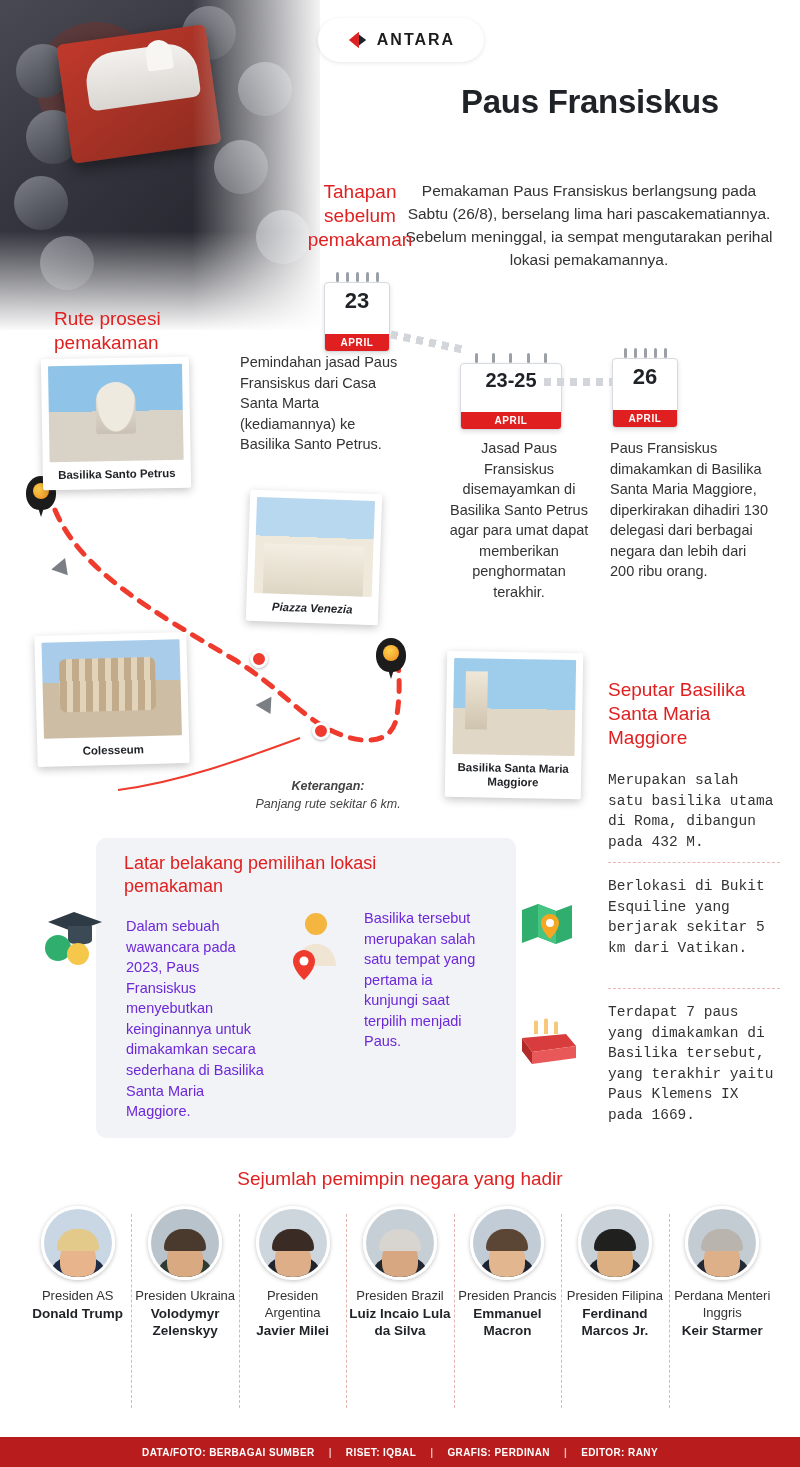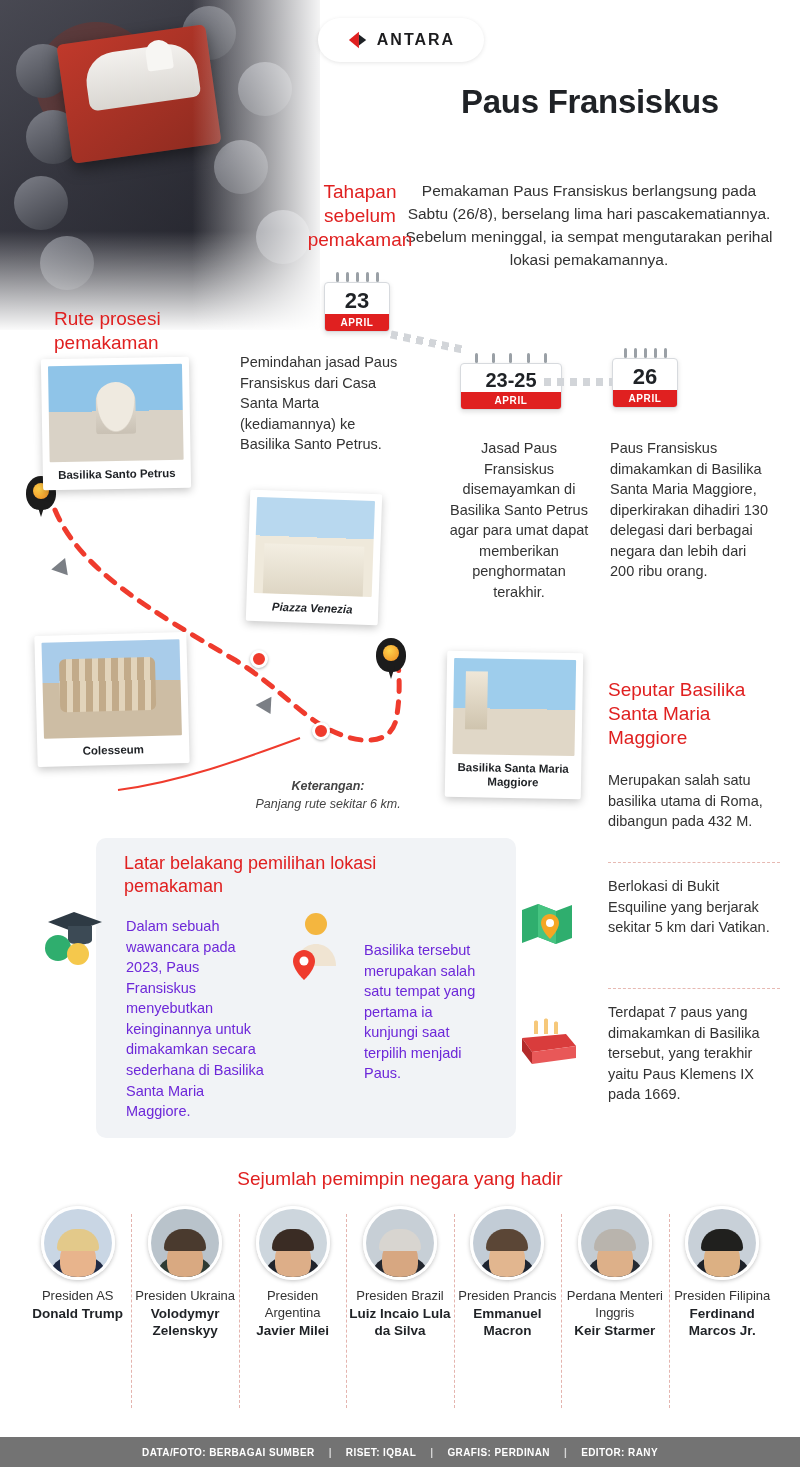--- a/index.html
+++ b/index.html
@@ -85,21 +85,21 @@
     position:absolute; left:42px; top:307px; width:200px;
     font-size:19px; line-height:1.25;margin-left:12px;
   }
 
   
   .cal { position:absolute; width:66px; }
   .cal .rings { display:flex; justify-content:space-around; padding:0 8px; height:10px; }
   .cal .rings i { display:block; width:3px; height:10px; background:#9aa0a6; border-radius:2px; }
   .cal .body { background:#fff; border:1px solid #d7dade; border-radius:4px; overflow:hidden;
                 box-shadow:0 2px 5px rgba(0,0,0,.12); }
-  .cal .day { text-align:center; font-weight:bold; font-size:22px; padding:5px 0 0; color:#1f2226; }
+  .cal .day { text-align:center; font-weight:bold; font-size:22px; padding:5px 0 20px; color:#1f2226; }
   .cal .mon { text-align:center; background:#e02020; color:#fff; font-weight:bold;
               font-size:10px; letter-spacing:.6px; padding:3px 0; }
   .cal.c1 { left:324px; top:272px; }
   .cal.c2 { left:460px; top:353px; width:102px; }
   .cal.c2 .day { font-size:20px; }
   .cal.c3 { left:612px; top:348px; }
 
   .dashline { position:absolute; height:8px;
     background: repeating-linear-gradient(to right,#d2d5d9 0 7px, transparent 7px 13px); }
   .dl1 { left:390px; top:338px; width:74px; transform:rotate(12deg); }
@@ -183,42 +183,42 @@
   #arr2 { left:258px; top:700px; transform:rotate(-28deg); }
 
   .keterangan { position:absolute; left:238px; top:778px; width:180px; text-align:center;
                 font-size:12.5px; font-style:italic; line-height:1.4; color:#444; }
   .keterangan b { font-style:italic;margin-top:28px; }
 
   
   .seputar-head { position:absolute; left:608px; top:678px; width:180px;
                   font-size:19px; line-height:1.25; }
   .seputar-item { position:absolute; left:608px; width:172px; font-size:14.5px;
-                  line-height:1.42; color:#333; }
+                  line-height:1.42; color:#333;font-family:Liberation Mono, monospace; }
   .si1 { top:770px; }
   .si2 { top:876px; }
   .si3 { top:1002px; }
   .sep-div { position:absolute; left:608px; width:172px; height:0;
              border-top:1px dashed #e7b9b2; }
   .sd1 { top:862px; }
   .sd2 { top:988px; }
 
   .icon-map { position:absolute; left:520px; top:900px; width:54px; height:48px; }
   .icon-book { position:absolute; left:516px; top:1018px; width:62px; height:50px; }
 
   
   .latar-panel {
     position:absolute; left:96px; top:838px; width:420px; height:300px;
     background:#f1f3f6; border-radius:10px;
   }
   .latar-head { position:absolute; left:124px; top:852px; width:300px;
                 font-size:18px; line-height:1.28; }
   .latar-col { position:absolute; font-size:14.5px; line-height:1.42; color:#6d28d9; }
   .lc1 { left:126px; top:916px; width:140px; }
-  .lc2 { left:364px; top:940px; width:122px; }
+  .lc2 { left:364px; top:908px; width:122px; }
   .icon-cap { position:absolute; left:44px; top:906px; width:66px; height:62px; }
   .icon-person { position:absolute; left:286px; top:910px; width:62px; height:70px; }
 
   
   .leaders-head { position:absolute; left:0; top:1168px; width:800px; text-align:center;
                   font-size:19px; }
   .leaders { position:absolute; left:24px; top:1206px; width:752px; height:208px;
              display:flex; }
   .leader { flex:1; text-align:center; position:relative; padding:0 3px; }
   .leader + .leader:before {
@@ -233,21 +233,21 @@
                       transform:translateX(-50%); border-radius:18px 18px 16px 16px; }
   .leader .av .hair { position:absolute; left:50%; top:30%; width:42px; height:22px;
                       transform:translateX(-50%); border-radius:21px 21px 4px 4px; }
   .leader .av .body { position:absolute; left:50%; bottom:-4px; width:60px; height:26px;
                       transform:translateX(-50%); border-radius:30px 30px 0 0; }
   .leader .role { font-size:13px; line-height:1.3; color:#333; }
   .leader .name { font-size:13.5px; line-height:1.3; font-weight:bold; color:#1f2226; }
 
   
   .footer { position:absolute; left:0; bottom:0; width:800px; height:30px;
-            background:#737373; color:#fff; display:flex; align-items:center;
+            background:#b91c1c; color:#fff; display:flex; align-items:center;
             justify-content:center; gap:14px; font-size:10px; letter-spacing:.4px;
             font-weight:bold; }
   .footer span.sep { opacity:.7; }
 </style>
 </head>
 <body>
 
 <div class="page">
 
   <div class="hero-photo">
@@ -460,37 +460,37 @@
         <div class="bg" style="background:#c2ccd6"></div>
         <div class="body" style="background:#1d2430"></div>
         <div class="face" style="background:#e2b68f"></div>
         <div class="hair" style="background:#5b4636"></div>
       </div>
       <div class="role">Presiden Prancis</div>
       <div class="name">Emmanuel Macron</div>
     </div>
     <div class="leader">
       <div class="av">
+        <div class="bg" style="background:#c8d0d8"></div>
+        <div class="body" style="background:#1d2129"></div>
+        <div class="face" style="background:#dcb083"></div>
+        <div class="hair" style="background:#20201e"></div>
+      </div>
+      <div class="role">Presiden Filipina</div>
+      <div class="name">Ferdinand Marcos Jr.</div>
+    </div>
+    <div class="leader">
+      <div class="av">
         <div class="bg" style="background:#c4ccd3"></div>
         <div class="body" style="background:#242a33"></div>
         <div class="face" style="background:#ddb089"></div>
         <div class="hair" style="background:#b9b4ad"></div>
       </div>
       <div class="role">Perdana Menteri Inggris</div>
       <div class="name">Keir Starmer</div>
-    </div>
-    <div class="leader">
-      <div class="av">
-        <div class="bg" style="background:#c8d0d8"></div>
-        <div class="body" style="background:#1d2129"></div>
-        <div class="face" style="background:#dcb083"></div>
-        <div class="hair" style="background:#20201e"></div>
-      </div>
-      <div class="role">Presiden Filipina</div>
-      <div class="name">Ferdinand Marcos Jr.</div>
     </div>
   </div>
 
   <div class="footer">
     <span>DATA/FOTO: BERBAGAI SUMBER</span>
     <span class="sep">|</span>
     <span>RISET: IQBAL</span>
     <span class="sep">|</span>
     <span>GRAFIS: PERDINAN</span>
     <span class="sep">|</span>

